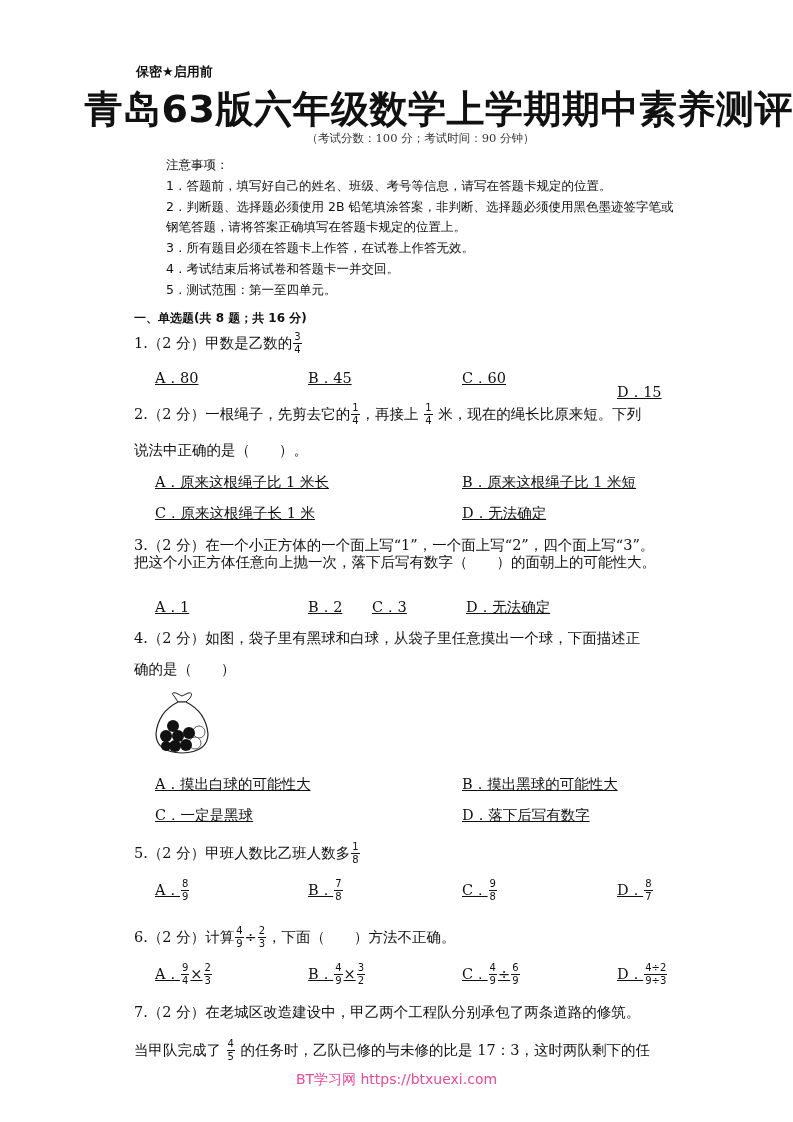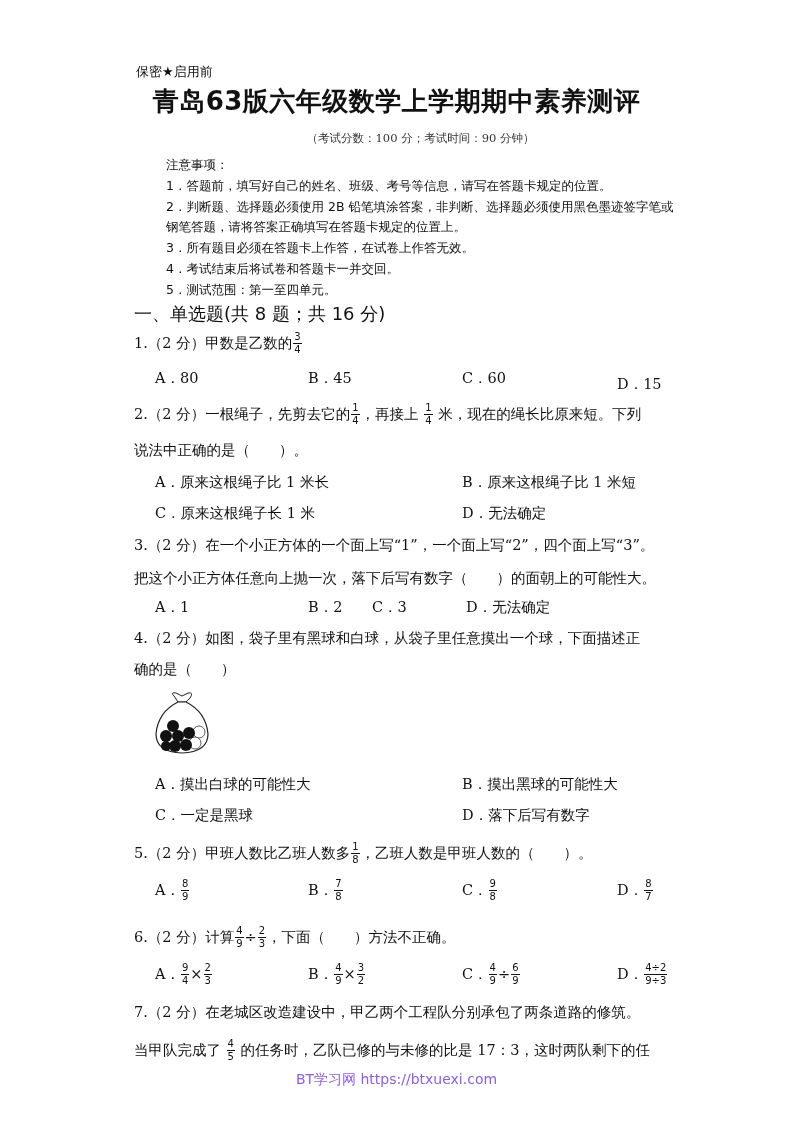--- a/index.html
+++ b/index.html
@@ -1,30 +1,30 @@
 <!DOCTYPE html>
 <html><head>
 <meta charset="utf-8">
 <style>
   html, body { margin:0; padding:0; background:#ffffff; }
   body { width:793px; height:1122px; position:relative; overflow:hidden; color:#111; font-family:"DejaVu Serif","Liberation Serif",serif; }
   .abs { position:absolute; white-space:nowrap; }
   .sans { font-family:"DejaVu Sans","Liberation Sans",sans-serif; }
   .serif { font-family:"DejaVu Serif","Liberation Serif",serif;margin-left:24px; }
-  .secret { left:136px; top:63px; font-size:13px; font-weight:normal; }
-  .title { left:0; width:793px; text-align:center; top:84px; font-size:26px; font-weight:bold; letter-spacing:0.5px; }
+  .secret { left:136px; top:63px; font-size:13px; font-weight:bold; }
+  .title { left:0; width:793px; text-align:right; top:84px; font-size:38px; font-weight:bold; letter-spacing:0.5px; }
   .subtitle { left:0; width:793px; text-align:center; top:131px; font-size:11.5px; color:#333; }
   .note { left:134px; font-size:12.5px;margin-left:32px; }
-  .section { left:134px; top:302px; font-size:18px; font-weight:normal; }
+  .section { left:134px; top:310px; font-size:12px; font-weight:bold; }
   .q { left:134px; font-size:14.5px; }
-  .opt { font-size:14.5px; }
+  .opt { font-size:14.5px;text-decoration:underline; }
   .frac { display:inline-block; vertical-align:middle; text-align:center; line-height:1; font-size:10px; margin:0 1px; font-family:"DejaVu Sans","Liberation Sans",sans-serif; }
   .frac .n { display:block; border-bottom:1px solid #111; padding:0 1px 1px; }
   .frac .d { display:block; padding-top:1px; }
-  .footer { left:0; width:793px; text-align:center; top:1071px; font-size:14px; color:#8b5cf6; }
+  .footer { left:0; width:793px; text-align:center; top:1071px; font-size:14px; color:#ec4899; }
   .bag { left:152px; top:690px; width:60px; height:66px; }
 </style>
 </head>
 <body>
 
 <div class="abs sans secret">保密★启用前</div>
 <div class="abs sans title">青岛63版六年级数学上学期期中素养测评</div>
 <div class="abs serif subtitle">（考试分数：100 分；考试时间：90 分钟）</div>
 
 <div class="abs sans note" style="top:157px">注意事项：</div>
@@ -36,33 +36,33 @@
 <div class="abs sans note" style="top:282px">5．测试范围：第一至四单元。</div>
 
 <div class="abs sans section">一、单选题(共 8 题；共 16 分)</div>
 
 <div class="abs q" style="top:332px">
   <span>1.（2 分）甲数是乙数的</span><span class="frac"><span class="n">3</span><span class="d">4</span></span>
 </div>
 <div class="abs opt" style="top:369px;left:155px">A．80</div>
 <div class="abs opt" style="top:369px;left:308px">B．45</div>
 <div class="abs opt" style="top:369px;left:462px">C．60</div>
-<div class="abs opt" style="top:375px;left:617px">D．15</div>
+<div class="abs opt" style="top:383px;left:617px">D．15</div>
 
 <div class="abs q" style="top:403px">
   <span>2.（2 分）一根绳子，先剪去它的</span><span class="frac"><span class="n">1</span><span class="d">4</span></span><span>，再接上</span> <span class="frac"><span class="n">1</span><span class="d">4</span></span> <span>米，现在的绳长比原来短。下列</span>
 </div>
 <div class="abs q" style="top:441px">说法中正确的是（　　）。</div>
 <div class="abs opt" style="top:473px;left:155px">A．原来这根绳子比 1 米长</div>
 <div class="abs opt" style="top:473px;left:462px">B．原来这根绳子比 1 米短</div>
 <div class="abs opt" style="top:504px;left:155px">C．原来这根绳子长 1 米</div>
 <div class="abs opt" style="top:504px;left:462px">D．无法确定</div>
 
 <div class="abs q" style="top:536px">3.（2 分）在一个小正方体的一个面上写“1”，一个面上写“2”，四个面上写“3”。</div>
-<div class="abs q" style="top:569px">把这个小正方体任意向上抛一次，落下后写有数字（　　）的面朝上的可能性大。</div>
+<div class="abs q" style="top:553px">把这个小正方体任意向上抛一次，落下后写有数字（　　）的面朝上的可能性大。</div>
 <div class="abs opt" style="top:598px;left:155px">A．1</div>
 <div class="abs opt" style="top:598px;left:308px">B．2</div>
 <div class="abs opt" style="top:598px;left:372px">C．3</div>
 <div class="abs opt" style="top:598px;left:466px">D．无法确定</div>
 
 <div class="abs q" style="top:629px">4.（2 分）如图，袋子里有黑球和白球，从袋子里任意摸出一个球，下面描述正</div>
 <div class="abs q" style="top:660px">确的是（　　）</div>
 <div class="abs bag">
   <svg width="60" height="66" viewBox="0 0 60 66">
     <path d="M22 6 Q18 2 24 3 L30 6 L36 3 Q42 2 38 8 L34 12 L26 12 Z" fill="#fff" stroke="#222" stroke-width="1"></path>
@@ -77,21 +77,21 @@
     <circle cx="23" cy="56" r="6" fill="#111"></circle>
     <circle cx="34" cy="55" r="6" fill="#111"></circle>
   </svg>
 </div>
 <div class="abs opt" style="top:775px;left:155px">A．摸出白球的可能性大</div>
 <div class="abs opt" style="top:775px;left:462px">B．摸出黑球的可能性大</div>
 <div class="abs opt" style="top:806px;left:155px">C．一定是黑球</div>
 <div class="abs opt" style="top:806px;left:462px">D．落下后写有数字</div>
 
 <div class="abs q" style="top:842px">
-  <span>5.（2 分）甲班人数比乙班人数多</span><span class="frac"><span class="n">1</span><span class="d">8</span></span><span>，乙班人数是甲班人数的（　　）。</span>
+  <span>5.（2 分）甲班人数比乙班人数多</span><span class="frac"><span class="n">1</span><span class="d">8</span></span>
 </div>
 <div class="abs opt" style="top:879px;left:155px"><span>A．</span><span class="frac"><span class="n">8</span><span class="d">9</span></span></div>
 <div class="abs opt" style="top:879px;left:308px"><span>B．</span><span class="frac"><span class="n">7</span><span class="d">8</span></span></div>
 <div class="abs opt" style="top:879px;left:462px"><span>C．</span><span class="frac"><span class="n">9</span><span class="d">8</span></span></div>
 <div class="abs opt" style="top:879px;left:617px"><span>D．</span><span class="frac"><span class="n">8</span><span class="d">7</span></span></div>
 
 <div class="abs q" style="top:926px">
   <span>6.（2 分）计算</span><span class="frac"><span class="n">4</span><span class="d">9</span></span><span>÷</span><span class="frac"><span class="n">2</span><span class="d">3</span></span><span>，下面（　　）方法不正确。</span>
 </div>
 <div class="abs opt" style="top:963px;left:155px"><span>A．</span><span class="frac"><span class="n">9</span><span class="d">4</span></span><span>×</span><span class="frac"><span class="n">2</span><span class="d">3</span></span></div>

